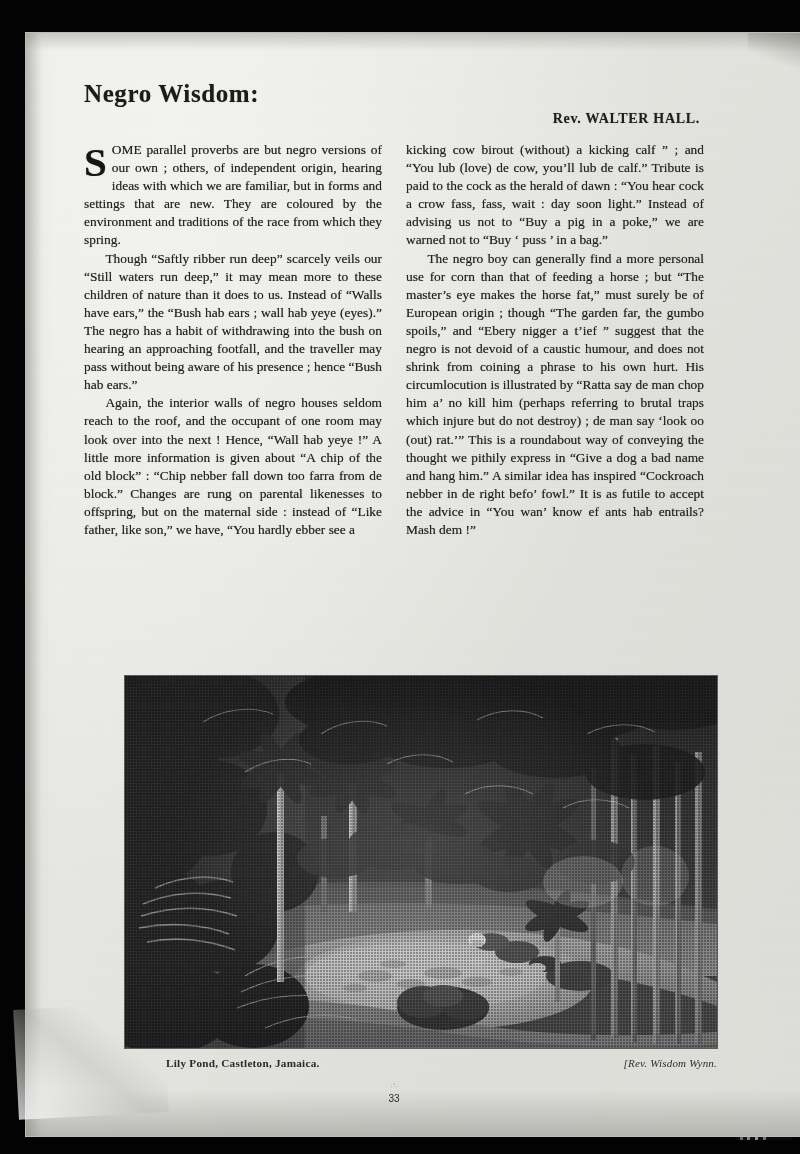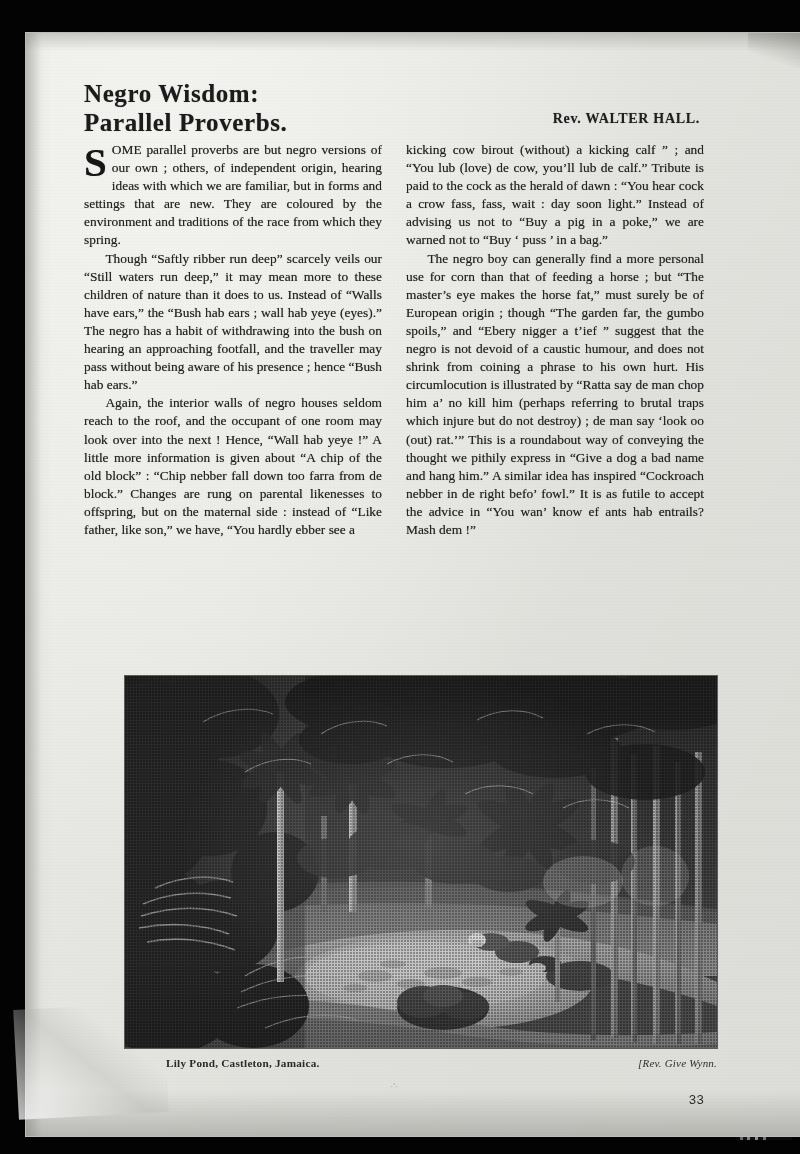--- a/index.html
+++ b/index.html
@@ -252,23 +252,23 @@
     font-size: 11px;
     letter-spacing: .2px;
     color: #2e2e2e;
   }
 
   .folio {
     position: absolute;
     left: 0;
     top: 1030px;
     width: 620px;
-    text-align: right;
-    font-family: Liberation Mono, monospace;
-    font-size: 13px;
+    text-align: center;
+    font-family: Liberation Sans, sans-serif;
+    font-size: 10px;
     color: #2b2b2b;
   }
   .folio-ghost {
     position: absolute;
     left: 0;
     top: 1018px;
     width: 620px;
     text-align: center;
     font-family: "Liberation Serif", serif;
     font-size: 9px;
@@ -288,21 +288,20 @@
     <div class="crease-left"></div>
     <div class="crease-bottom"></div>
     <div class="crease-diag"></div>
     <div class="corner-fold"></div>
 
     <div class="content">
 
       <div class="masthead">
         <div class="headline">
           <span class="hl-line">Negro Wisdom:</span>
-          <span class="hl-line">Parallel Proverbs.</span>
         </div>
         <div class="byline">Rev. WALTER HALL.</div>
       </div>
 
       <div class="columns">
 
         <div class="col">
           <p class="lead"><span class="dropcap">S</span><span>OME parallel proverbs are but negro versions of our own ; others, of independent origin, hearing ideas with which we are familiar, but in forms and settings that are new. They are coloured by the environment and traditions of the race from which they spring.</span></p>
           <p>Though “Saftly ribber run deep” scarcely veils our “Still waters run deep,” it may mean more to these children of nature than it does to us. Instead of “Walls have ears,” the “Bush hab ears ; wall hab yeye (eyes).” The negro has a habit of withdrawing into the bush on hearing an approaching footfall, and the traveller may pass without being aware of his presence ; hence “Bush hab ears.”</p>
           <p>Again, the interior walls of negro houses seldom reach to the roof, and the occupant of one room may look over into the next ! Hence, “Wall hab yeye !” A little more information is given about “A chip of the old block” : “Chip nebber fall down too farra from de block.” Changes are rung on parental likenesses to offspring, but on the maternal side : instead of “Like father, like son,” we have, “You hardly ebber see a</p>
@@ -493,21 +492,21 @@
 
             <ellipse cx="458" cy="206" rx="40" ry="26" fill="#bdbdbd" opacity=".30"></ellipse>
             <ellipse cx="530" cy="200" rx="34" ry="30" fill="#c8c8c8" opacity=".22"></ellipse>
           </svg>
           <div class="halftone"></div>
           <div class="photo-fade"></div>
         </div>
 
         <div class="caption-row">
           <div class="caption">Lily Pond, Castleton, Jamaica.</div>
-          <div class="credit">[Rev. Give Wynn.</div>
+          <div class="credit">[Rev. Wisdom Wynn.</div>
         </div>
       </div>
 
       <div class="folio-ghost">·'·</div>
       <div class="folio">33</div>
 
     </div>
   </div>
 </div>
 

